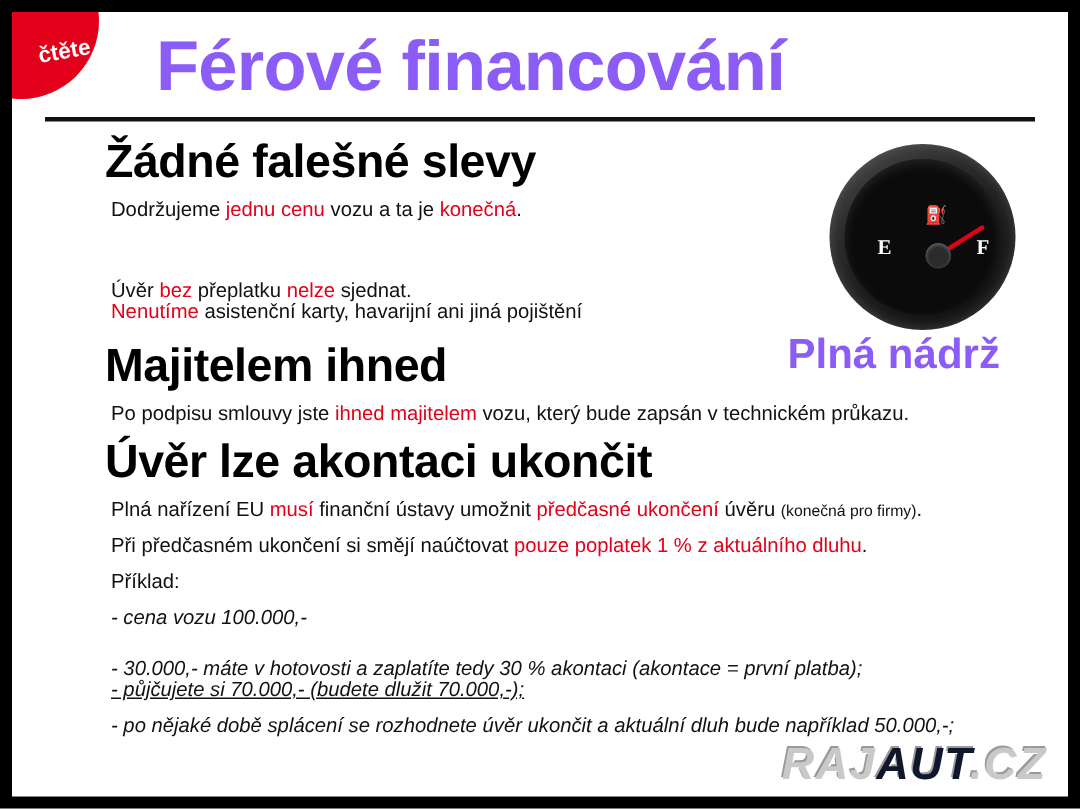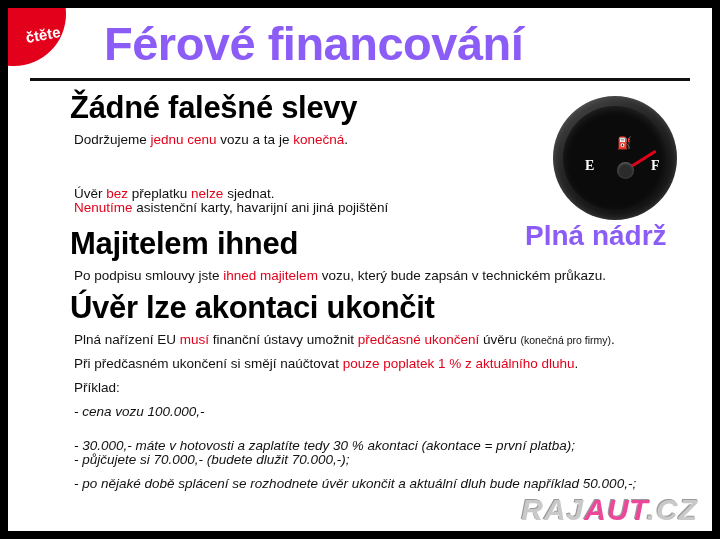--- a/index.html
+++ b/index.html
@@ -102,21 +102,21 @@
   .l1 { top: 124px; }
   .l2 { top: 145px; margin-top: 33px; }
   .l3 { top: 170px; }
   .l4 { top: 192px; }
   .l5 { top: 260px; }
   .l6 { top: 324px; }
   .l7 { top: 348px; text-align: center; }
   .l8 { top: 372px; }
   .l9  { top: 396px; }
   .l10 { top: 430px; }
-  .l11 { top: 444px; }
+  .l11 { top: 444px; text-decoration: underline; }
   .l12 { top: 468px; }
   .l13 { top: 490px; }
 
   
   .gauge-wrap {
     position: absolute;
     left: 545px;
     top: 88px;
     width: 124px;
     height: 124px;
@@ -195,21 +195,21 @@
     right: 14px;
     bottom: 4px;
     font-size: 30px;
     font-weight: bold;
     font-style: italic;
     color: #c9c9c9;
     letter-spacing: 1px;
     text-shadow: 1px 1px 0 #fff, -1px -1px 0 #9a9a9a;
     white-space: nowrap;
   }
-  .watermark .wm-red { color: #ec4899; }
+  .watermark .wm-red { color: #0f172a; }
 </style>
 </head>
 <body>
 
 <div class="slide">
 
   <div class="badge">
     <div class="badge-circle"></div>
     <div class="badge-text">čtěte</div>
   </div>

